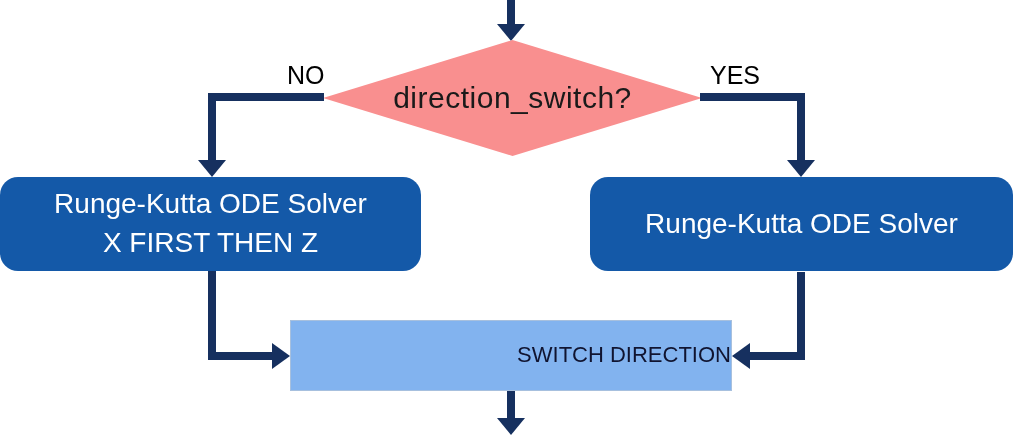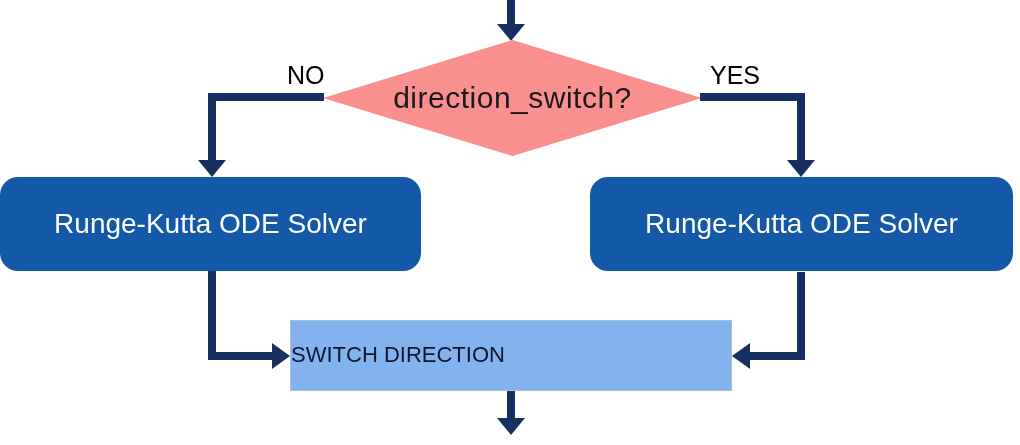--- a/index.html
+++ b/index.html
@@ -82,21 +82,21 @@
   .switch-box {
     position: absolute;
     left: 290px; top: 320px;
     width: 442px; height: 71px;
     background: var(--switch, #82B3EF);
     border: 1px solid var(--switch-border, #A7C0DE);
     box-sizing: border-box;
     color: var(--switch-text, #101430);
     display: flex;
     flex-direction: column;
-    align-items: flex-start;
+    align-items: flex-end;
     justify-content: center;
     text-align: center;
   }
   .switch-box .line1 { font-size: 22px; line-height: 1.3; }
   .switch-box .line2 { font-size: 24px; line-height: 1.3; }
 </style>
 </head>
 <body style="--arrow: #16305F; --diamond: #F98F8F; --solver: #1459A8; --solver-text: #FFFFFF; --switch: #82B3EF; --switch-border: #A7C0DE; --switch-text: #101430; --label: #000000;">
 
 <div class="canvas">
@@ -114,20 +114,21 @@
   <div class="shaft h" style="left:212px; top:93px; width:112px;"></div>
   <div class="shaft v" style="left:208px; top:93px; height:68px;"></div>
   <div class="head down" style="left:198px; top:160px;"></div>
 
   <div class="shaft h" style="left:700px; top:93px; width:105px;"></div>
   <div class="shaft v" style="left:797px; top:93px; height:68px;"></div>
   <div class="head down" style="left:787px; top:160px;"></div>
 
   <div class="solver-box left">
     <span>Runge-Kutta ODE Solver</span>
+    <span>X FIRST THEN Z</span>
   </div>
   <div class="solver-box right">
     <span>Runge-Kutta ODE Solver</span>
   </div>
 
   <div class="shaft v" style="left:208px; top:271px; height:89px;"></div>
   <div class="shaft h" style="left:208px; top:352px; width:66px;"></div>
   <div class="head right" style="left:272px; top:343px;"></div>
 
   <div class="shaft v" style="left:797px; top:272px; height:88px;"></div>

